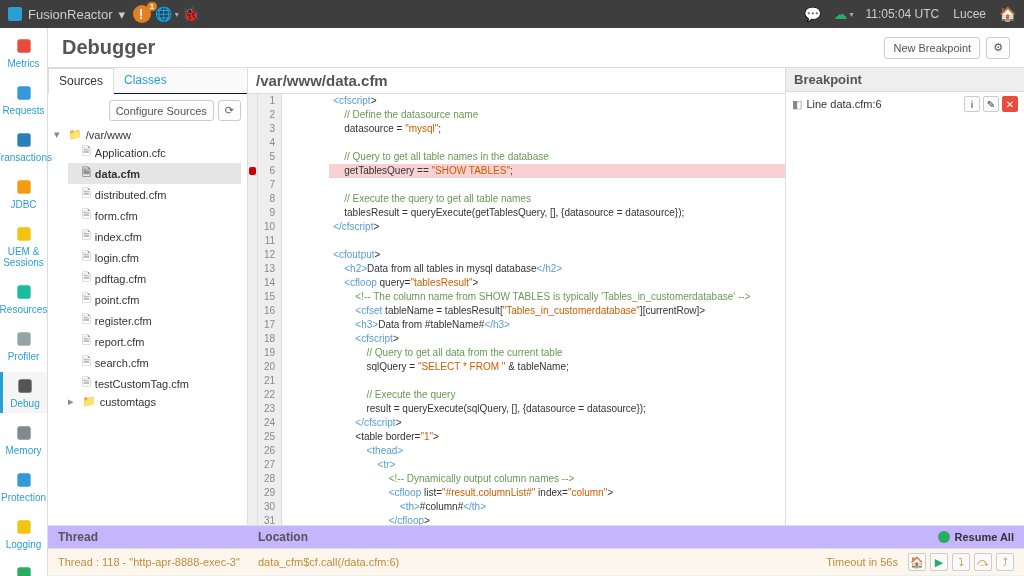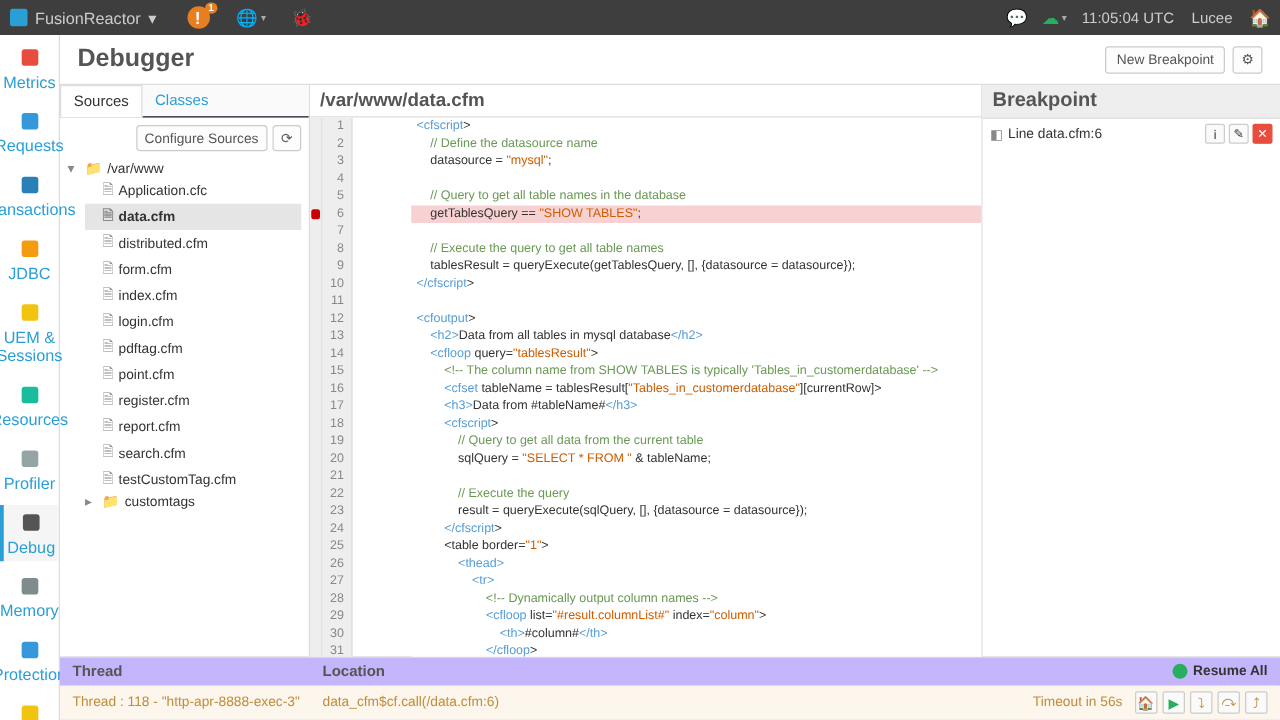--- a/index.html
+++ b/index.html
@@ -1,33 +1,33 @@
 <!DOCTYPE html>
 <html><head>
 <meta charset="utf-8">
 <style>
 * { margin: 0; padding: 0; box-sizing: border-box; font-family: -apple-system, Helvetica, Arial, sans-serif; }
 body { font-size: 12px; color: #333; background: #fff; overflow: hidden; width:1024px; height:576px; }
 .topbar { background: #3e3e3e; color: #ccc; height: 28px; display:flex; align-items:center; padding:0 8px; justify-content:space-between; }
-.topbar-left { display:flex; align-items:center; gap:25px; }
+.topbar-left { display:flex; align-items:center; gap:8px; }
 .topbar-right { display:flex; align-items:center; gap:14px; }
 .brand { display:flex; align-items:center; gap:6px; font-size:13px; cursor:pointer; }
 .brand-logo { width:14px; height:14px; background:#2a9fd6; border-radius:2px; display:inline-block; }
 .topicon { width:16px; height:16px; display:inline-flex; align-items:center; justify-content:center; color:#ccc; font-size:14px; cursor:pointer; position:relative; }
 .topicon.orange { background:#e67e22; border-radius:50%; width:18px; height:18px; color:#fff; font-weight:bold; }
 .topicon.blue { color:#2a9fd6; }
 .topicon.green { color:#27ae60; }
 .topicon .caret { font-size:8px; margin-left:2px; color:#aaa; }
 .badge-sm { position:absolute; top:-3px; right:-6px; background:#e67e22; color:#fff; border-radius:6px; font-size:8px; padding:0 3px; }
 .layout { display:flex; height:calc(576px - 28px); }
 .sidebar { width:48px; background:#fff; border-right:1px solid #ddd; display:flex; flex-direction:column; align-items:center; padding-top:4px; gap:6px; }
 .sb-item { display:flex; flex-direction:column; align-items:center; gap:2px; cursor:pointer; padding:4px 0; width:100%; }
 .sb-item.active { border-left:3px solid #2a9fd6; background:#f5f5f5; }
 .sb-ico { width:20px; height:20px; }
-.sb-label { font-size:13px; color:#2a9fd6; text-align:center; }
+.sb-label { font-size:10px; color:#2a9fd6; text-align:center; }
 .sb-ico svg { width:100%; height:100%; }
 .main { flex:1; display:flex; flex-direction:column; }
 .header { display:flex; align-items:center; justify-content:space-between; padding:8px 14px; border-bottom:1px solid #ddd; }
 .header h1 { font-size:20px; font-weight:600; color:#555; }
 .hdr-actions { display:flex; gap:6px; }
 .btn { background:#fdfdfd; border:1px solid #ccc; padding:4px 8px; font-size:11px; border-radius:3px; cursor:pointer; color:#555; }
 .btn-sm { padding:3px 6px; }
 .content { display:flex; flex:1; overflow:hidden; }
 .left-pane { width:200px; border-right:1px solid #ddd; display:flex; flex-direction:column; }
 .tabs { display:flex; border-bottom:1px solid #0f172a; background:#fafafa; }
@@ -50,21 +50,21 @@
 .marker-col { width:10px; background:#eee; border-right:1px solid #ddd; }
 .marker-col div { height:14px; }
 .marker-col .bp { background:#c00; border-radius:2px; margin:3px 1px; height:8px; }
 .code { flex:1; background:#fff; white-space:pre;margin-left:47px; }
 .code .line { height:14px; padding-left:4px; }
 .code .line.hl { background:#f8d2d2; }
 .c-cmt { color:#6a9955; }
 .c-str { color:#ce5c00; }
 .c-tag { color:#569cd6; }
 .right-pane { width:238px; display:flex; flex-direction:column; }
-.bp-head { background:#eee; padding:4px 8px; font-weight:bold; font-size:16px; border-bottom:1px solid #ddd; color:#555; }
+.bp-head { background:#eee; padding:4px 8px; font-weight:bold; font-size:13px; border-bottom:1px solid #ddd; color:#555; }
 .bp-row { display:flex; align-items:center; padding:4px 6px; font-size:11px; justify-content:space-between; }
 .bp-row-left { display:flex; align-items:center; gap:4px; }
 .bp-row-right { display:flex; gap:3px; }
 .bp-btn { width:16px; height:16px; border:1px solid #ccc; border-radius:2px; display:inline-flex; align-items:center; justify-content:center; font-size:10px; cursor:pointer; background:#fafafa; }
 .bp-btn.red { background:#e74c3c; color:#fff; border-color:#e74c3c; }
 .bottom-pane { border-top:1px solid #ddd; background:#fff; }
 .thr-head { display:flex; background:#c4b5fd; border-bottom:1px solid #ddd; padding:4px 10px; font-size:12px; color:#555; font-weight:600; align-items:center; }
 .thr-head .thr-col1 { width:200px; }
 .thr-head .thr-col2 { flex:1; }
 .thr-head .thr-actions { display:flex; align-items:flex-start; gap:6px; }

